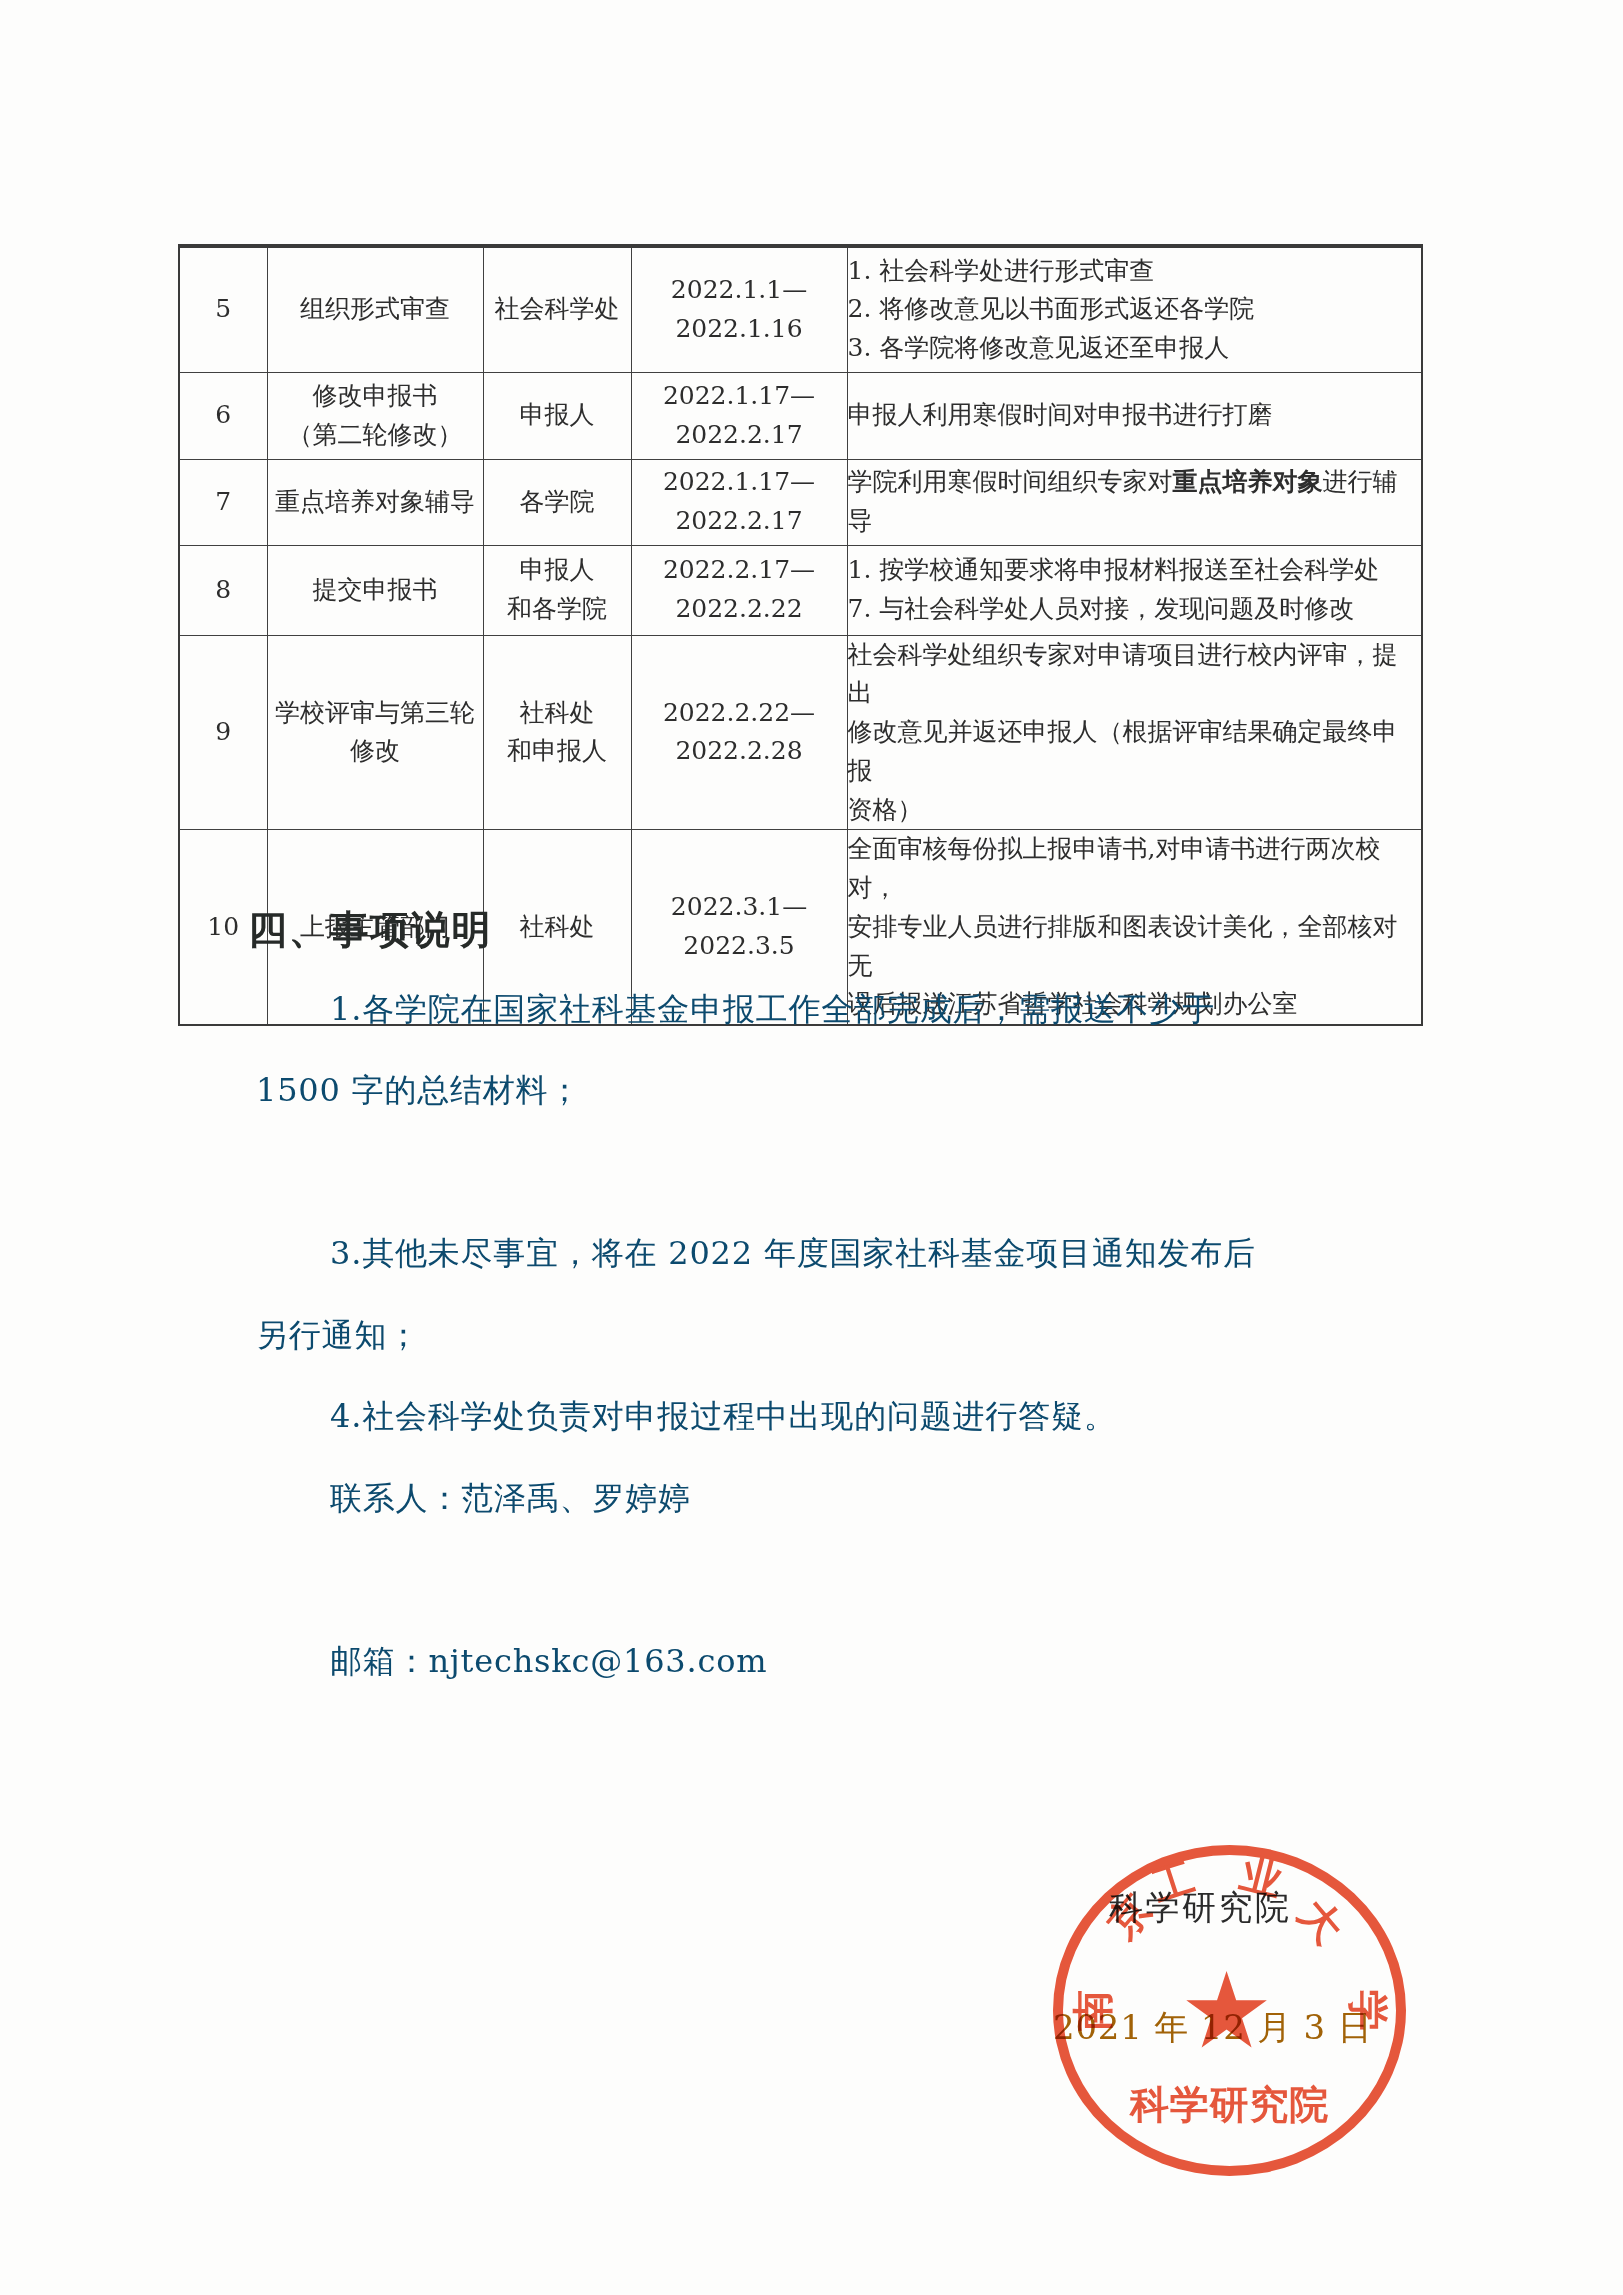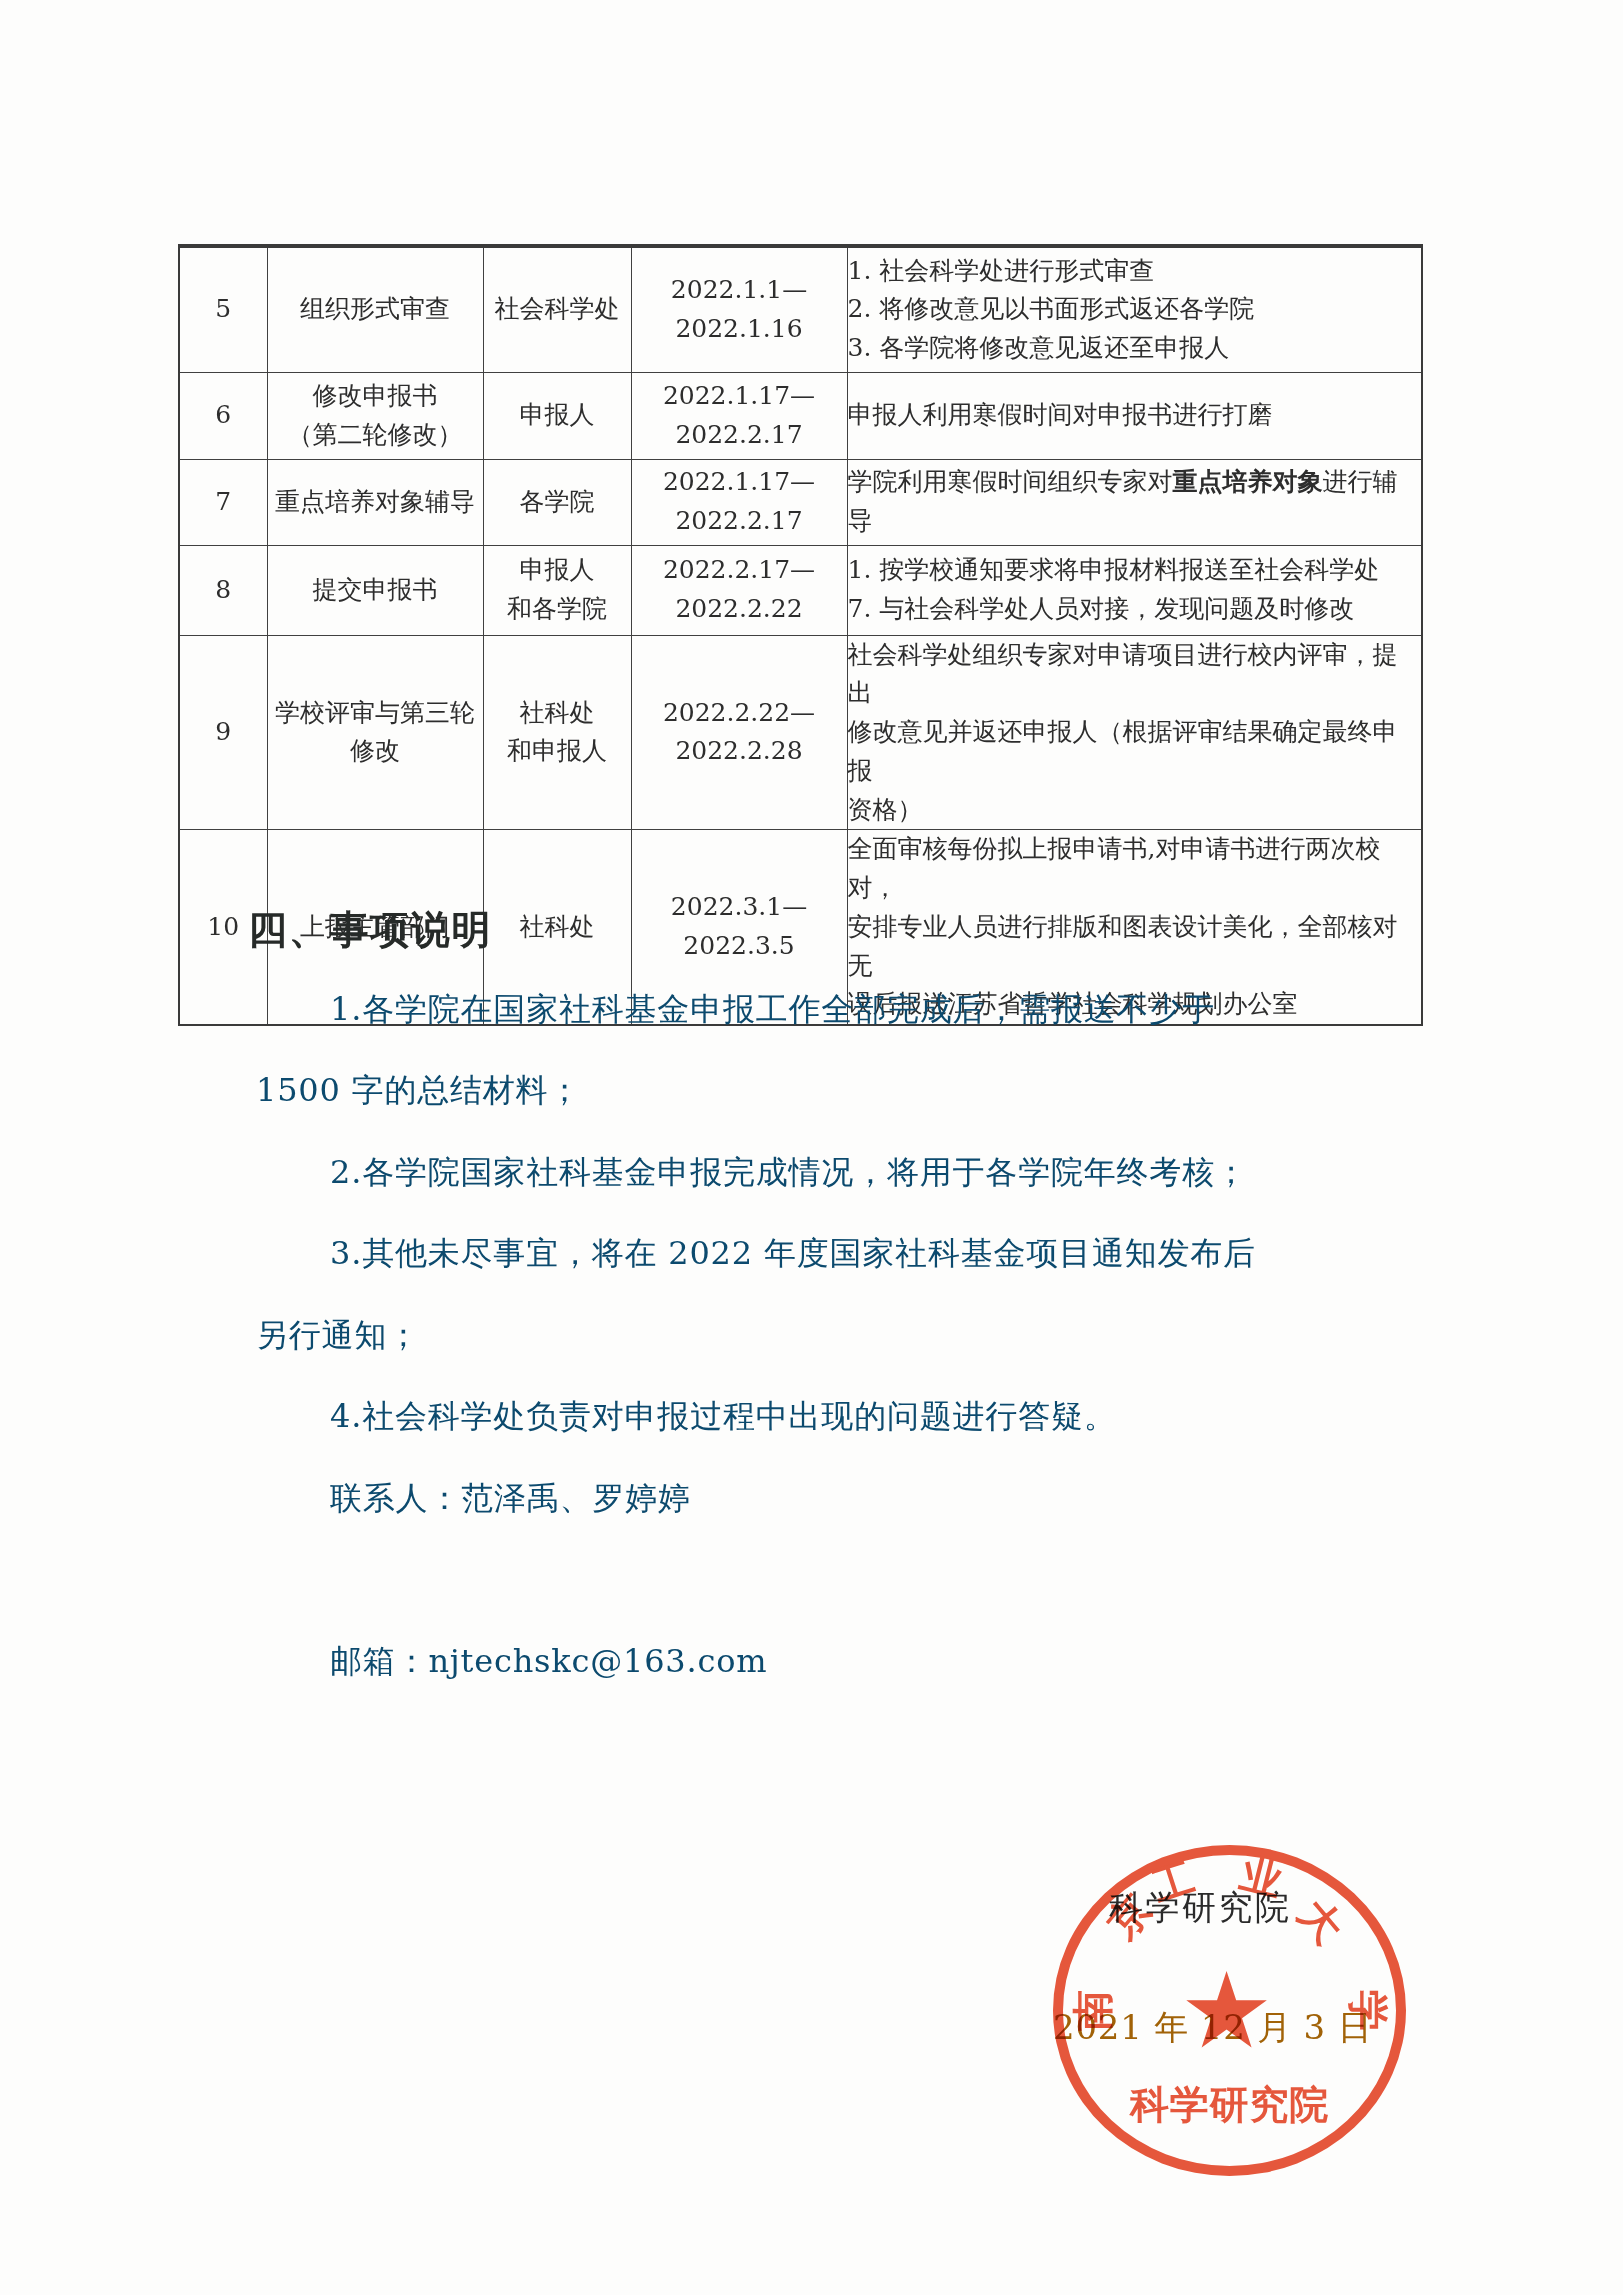--- a/index.html
+++ b/index.html
@@ -183,21 +183,20 @@
             <div>误后报送江苏省哲学社会科学规划办公室</div>
         </td>
       </tr>
     </tbody>
   </table>
 
   <h2 class="heading">四、事项说明</h2>
 
   <div class="line ind" style="top:988px">1.各学院在国家社科基金申报工作全部完成后，需报送不少于</div>
   <div class="line lm" style="top:1069px">1500 字的总结材料；</div>
-  <div class="line ind" style="top:1151px">2.各学院国家社科基金申报完成情况，将用于各学院年终考核；</div>
   <div class="line ind" style="top:1232px">3.其他未尽事宜，将在 2022 年度国家社科基金项目通知发布后</div>
   <div class="line lm" style="top:1314px">另行通知；</div>
   <div class="line ind" style="top:1395px">4.社会科学处负责对申报过程中出现的问题进行答疑。</div>
   <div class="line ind" style="top:1477px">联系人：范泽禹、罗婷婷</div>
   <div class="line ind" style="top:1640px">邮箱：njtechskc@163.com</div>
 
   <div class="sig-dept">科学研究院</div>
   <div class="sig-date">2021 年 12 月 3 日</div>
 
   <div class="seal">

